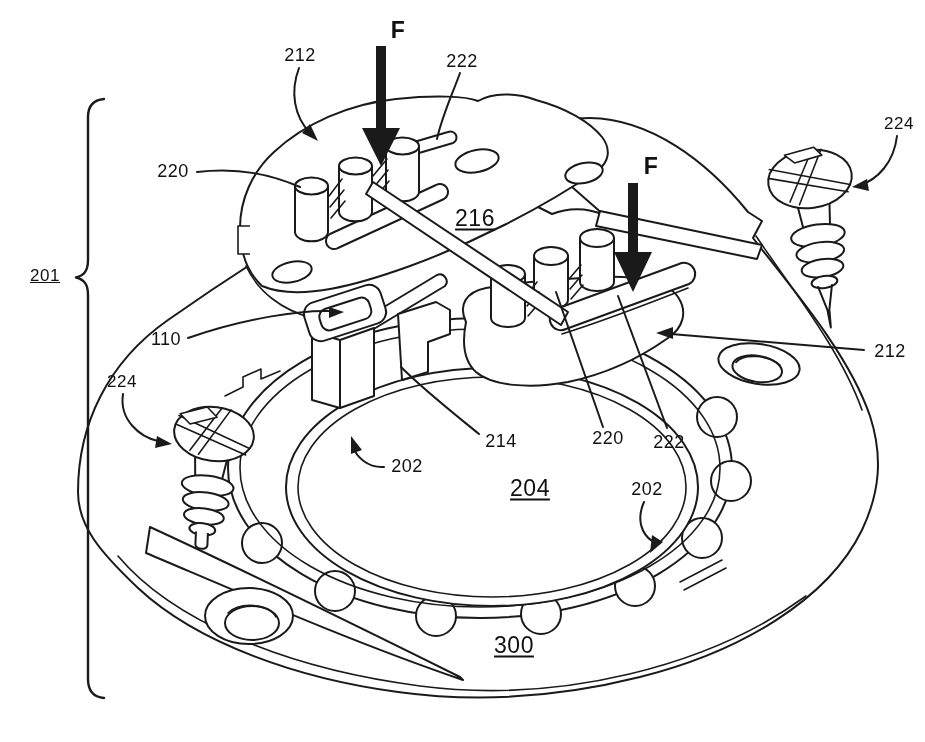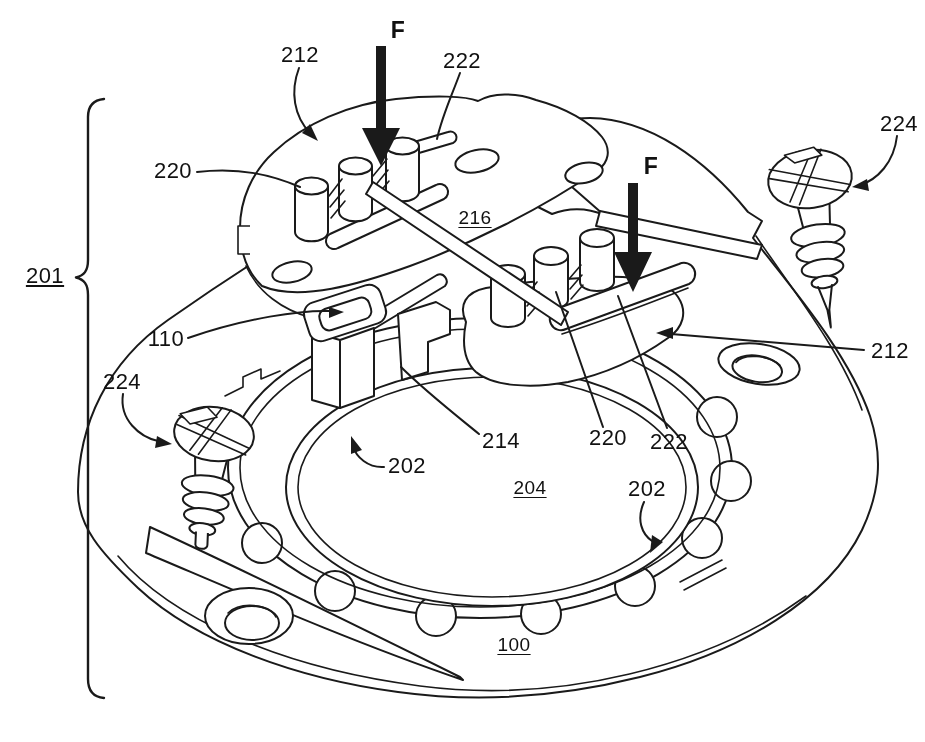--- a/index.html
+++ b/index.html
@@ -5,24 +5,24 @@
   html,body{margin:0;padding:0;background:#ffffff;}
   .stage{position:relative;width:925px;height:742px;background:#ffffff;overflow:hidden;
          font-family:"Liberation Sans", sans-serif;}
   svg{position:absolute;left:0;top:0;}
   svg *{vector-effect:non-scaling-stroke;}
   .ln{stroke:#1a1a1a;fill:none;stroke-width:2;stroke-linecap:round;stroke-linejoin:round;}
   .w{stroke:#1a1a1a;fill:#ffffff;stroke-width:2;stroke-linejoin:round;}
   .thin{stroke-width:1.6;}
   .thick{stroke-width:2.4;}
   .blk{fill:#1a1a1a;stroke:none;}
-  .lbl{position:absolute;transform:translate(-50%,-50%);color:#111;font-size:22px;
+  .lbl{position:absolute;transform:translate(-50%,-50%);color:#111;font-size:18px;
        white-space:nowrap;letter-spacing:0.5px;}
-  .sm{font-size:22px;}
-  .md{font-size:19px;}
+  .sm{font-size:17px;}
+  .md{font-size:23px;}
   .under{text-decoration:underline;text-underline-offset:3px;}
   .bold{font-weight:bold;font-size:23px;}
 </style>
 </head>
 <body>
 
 <div class="stage">
 <svg width="925" height="742" viewBox="0 0 925 742">
 
   <g>
@@ -192,14 +192,14 @@
 <div class="lbl sm" style="left:899px;top:124px;">224</div>
 <div class="lbl" style="left:166px;top:339px;">110</div>
 <div class="lbl sm" style="left:122px;top:382px;">224</div>
 <div class="lbl" style="left:890px;top:351px;">212</div>
 <div class="lbl" style="left:501px;top:441px;text-align:center;">214</div>
 <div class="lbl" style="left:608px;top:438px;">220</div>
 <div class="lbl" style="left:669px;top:442px;">222</div>
 <div class="lbl md under" style="left:492px;top:488px;margin-left:38px;">204</div>
 <div class="lbl" style="left:407px;top:466px;">202</div>
 <div class="lbl" style="left:647px;top:489px;">202</div>
-<div class="lbl md under" style="left:514px;top:645px;">100</div>
+<div class="lbl md under" style="left:514px;top:645px;">300</div>
 </div>
 
 </body></html>

